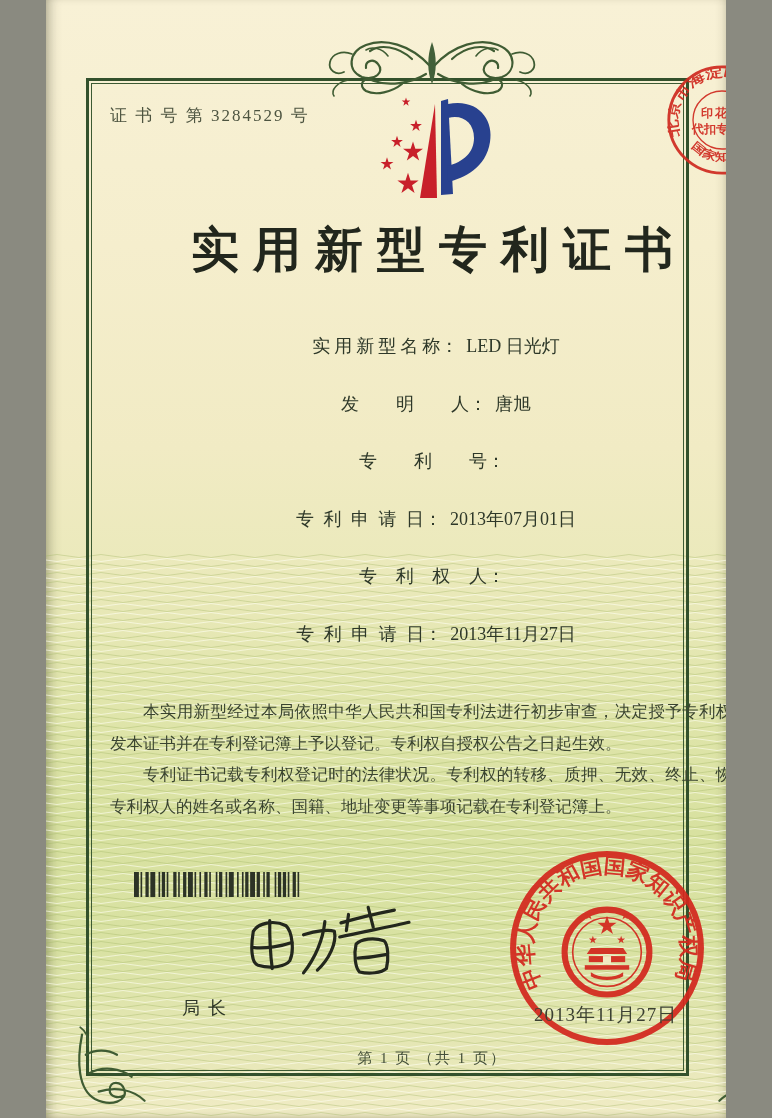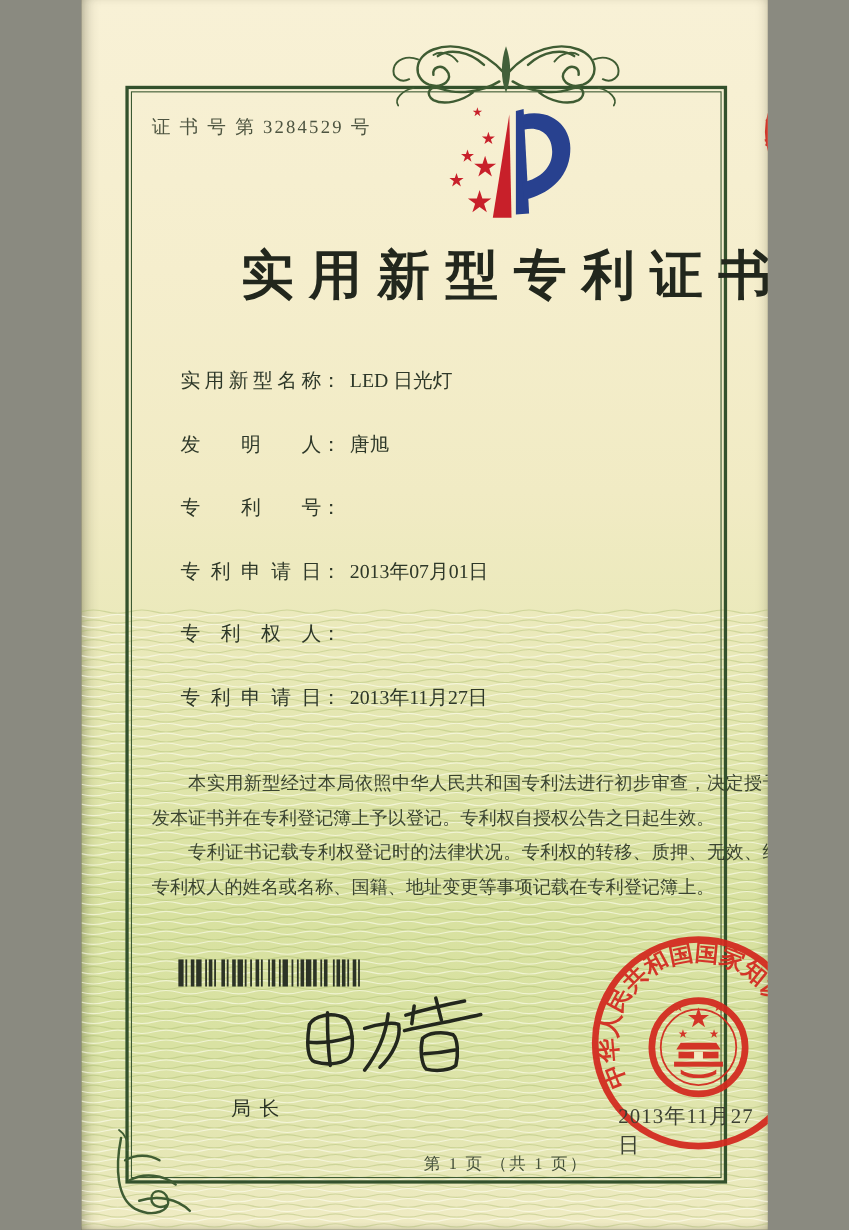--- a/index.html
+++ b/index.html
@@ -1,34 +1,34 @@
 <!DOCTYPE html>
 <html><head>
 <meta charset="utf-8">
 <style>
   html,body{margin:0;padding:0;background:#8a8a80;}
   .page{
-    position:relative;width:624px;height:1118px;margin:0 auto;overflow:hidden;
+    position:relative;width:680px;height:1118px;margin:0 auto;overflow:hidden;
     font-family:"Liberation Serif","DejaVu Serif",serif;
     background:linear-gradient(180deg,
       #f8f1d6 0%, #f5eecd 22%, #f1ebc4 40%, #eae9ba 52%,
       #e0e5ab 63%, #d8e1a0 74%, #d9e2a3 85%, #e6e7b6 94%, #f1ecc6 100%);
     box-shadow:inset 10px 0 14px -9px rgba(40,40,20,.45),
                inset -8px 0 12px -9px rgba(40,40,20,.3),
                inset 0 -6px 10px -7px rgba(40,40,20,.25);
   }
   .waves{position:absolute;left:0;top:552px;width:772px;height:566px;pointer-events:none;}
   .frame{position:absolute;left:40px;top:78px;right:37px;bottom:42px;border:3px solid #33512c;}
   .frame::after{content:"";position:absolute;inset:2px;border:1px solid #3c5a33;}
   .abs{position:absolute;}
   .cert-number{left:64px;top:104px;font-size:17px;letter-spacing:2px;color:#4d5440;}
   .title{left:0;top:218px;width:772px;text-align:center;font-size:48px;font-weight:700;
          letter-spacing:14px;text-indent:14px;color:#22271d;}
   .fields{left:90px;top:334px;width:600px;color:#2e3829;font-size:18px;}
-  .field-row{display:flex;margin-bottom:33.5px;white-space:nowrap;}
+  .field-row{display:flex;margin-bottom:33.5px;white-space:nowrap;justify-content:center;}
   .field-label{display:inline-block;width:128px;text-align:justify;text-align-last:justify;}
   .field-colon{margin-right:8px;}
   .body-text{left:64px;top:660px;width:656px;color:#3a4430;font-size:16.5px;
              line-height:31.5px;text-align:justify;margin-top:36px;}
   .body-text p{margin:0;text-indent:2em;}
   .barcode{left:88px;top:872px;width:212px;height:25px;}
   .director{left:136px;top:996px;font-size:18px;letter-spacing:8px;color:#2c3526;}
   .signature{left:198px;top:892px;width:190px;height:102px;transform:rotate(-3deg);}
   .seal{left:460px;top:847px;width:202px;height:202px;opacity:.93;}
   .seal-date{left:488px;top:1002px;font-size:19px;letter-spacing:1px;color:#3b4032;}

